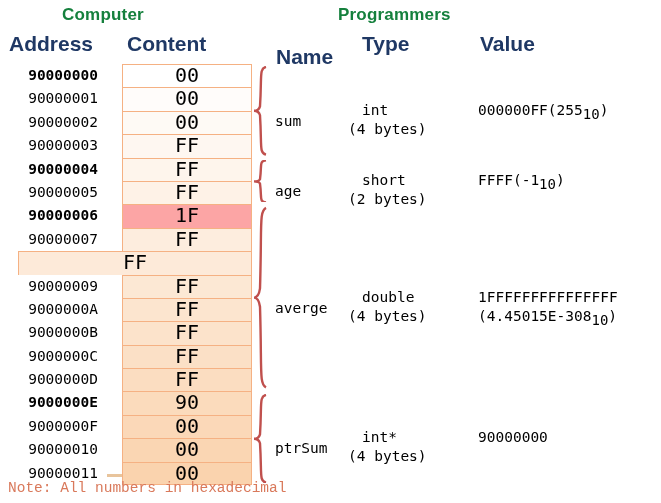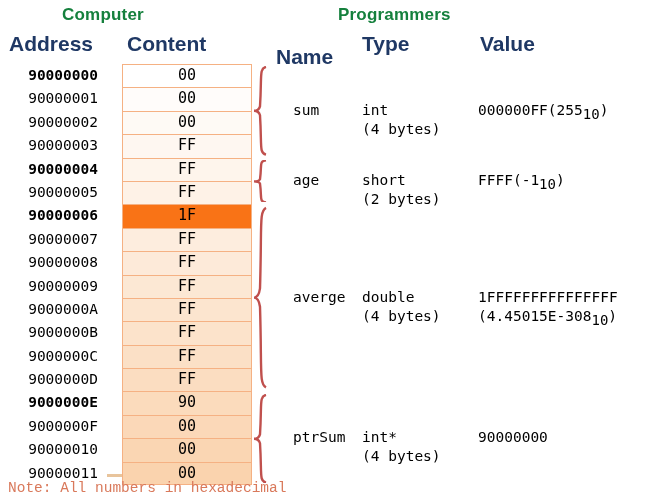--- a/index.html
+++ b/index.html
@@ -67,21 +67,21 @@
     white-space: nowrap;
   }
   .addr.bold { font-weight: bold; }
   .cell {
     flex: 1;
     box-sizing: border-box;
     border: 1px solid #F5B183;
     border-bottom: none;
     text-align: center;
     font-family: "DejaVu Sans Mono", monospace;
-    font-size: 15px;
+    font-size: 20px;
     color: #000000;
     line-height: 21.4px;
     position: relative;
     margin-left: 18px;
   }
   .mem-row:last-child .cell { border-bottom: 1px solid #F5B183; }
 
   
   #table-shadow {
     position: absolute;
@@ -111,23 +111,23 @@
 
   
   .var-row { position: absolute; left: 0; width: 661px; }
   .var-name, .var-type, .var-type2, .var-value, .var-value2 {
     position: absolute;
     font-family: "DejaVu Sans Mono", monospace;
     font-size: 14.5px;
     color: #000000;
     white-space: nowrap;
   }
-  .var-name   { left: 293px; }
+  .var-name   { left: 275px; margin-top: 11px; }
   .var-type   { left: 362px; }
-  .var-type2  { left: 362px; top: 19px; }
+  .var-type2  { left: 348px; top: 19px; }
   .var-value  { left: 478px; }
   .var-value2 { left: 478px; top: 19px; }
   .sub { font-size: 14px; vertical-align: sub; }
 
   
   #note {
     position: absolute;
     left: 8px;
     top: 480px;
     color: #D9795B;
@@ -170,28 +170,27 @@
     <div class="mem-row">
       <div class="addr bold">90000004</div>
       <div class="cell" style="background: rgb(254, 245, 236);">FF</div>
     </div>
     <div class="mem-row">
       <div class="addr">90000005</div>
       <div class="cell" style="background: rgb(254, 242, 231);">FF</div>
     </div>
     <div class="mem-row">
       <div class="addr bold">90000006</div>
-      <div class="cell" style="background: #f97316;">1F</div>
+      <div class="cell" style="background: #fca5a5;">1F</div>
     </div>
     <div class="mem-row">
       <div class="addr">90000007</div>
       <div class="cell" style="background: rgb(253, 237, 222);">FF</div>
     </div>
     <div class="mem-row">
-      <div class="addr">90000008</div>
       <div class="cell" style="background: rgb(253, 234, 217);">FF</div>
     </div>
     <div class="mem-row">
       <div class="addr">90000009</div>
       <div class="cell" style="background: rgb(252, 232, 212);">FF</div>
     </div>
     <div class="mem-row">
       <div class="addr">9000000A</div>
       <div class="cell" style="background: rgb(252, 229, 207);">FF</div>
     </div>

